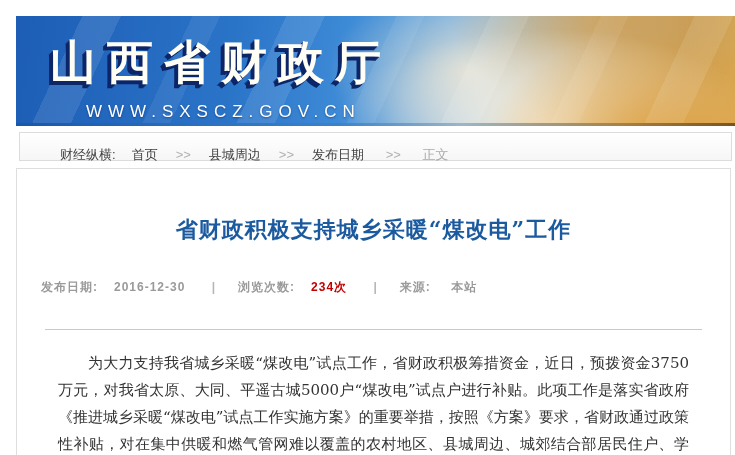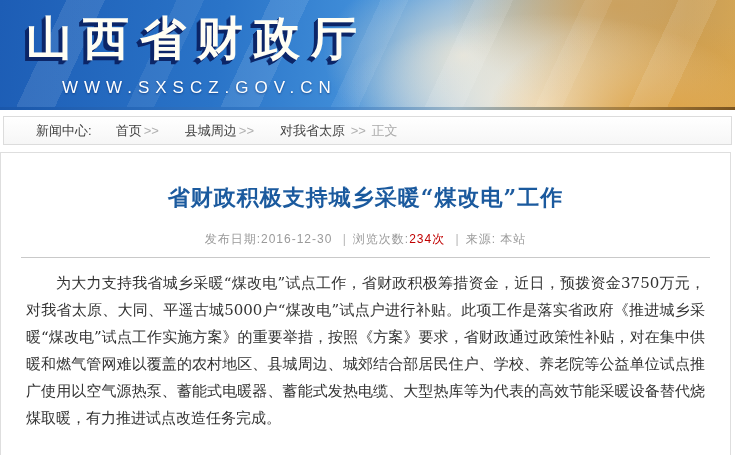--- a/index.html
+++ b/index.html
@@ -1,15 +1,15 @@
 <!DOCTYPE html>
 <html><head>
 <meta charset="utf-8">
 <style>
-  * { margin: 0; padding: 0; box-sizing: border-box; }
+  * { margin: 0; padding: 8px; box-sizing: border-box; }
   html, body { width: 735px; height: 455px; background: #fff; overflow: hidden;
     font-family: "Liberation Sans", sans-serif; }
 
   
   .banner {
     position: relative; height: 110px; overflow: hidden;
     background:
       radial-gradient(ellipse 250px 150px at 90% 110%, rgba(222,160,62,.95) 0%, rgba(222,160,62,0) 70%),
       radial-gradient(ellipse 300px 130px at 74% 95%, rgba(248,240,224,.95) 0%, rgba(248,240,224,0) 70%),
       radial-gradient(ellipse 260px 150px at 84% 5%, rgba(203,158,88,.85) 0%, rgba(203,158,88,0) 65%),
@@ -39,57 +39,57 @@
     text-shadow: 0 1px 2px rgba(10,40,100,.55); white-space: nowrap;
   }
 
   
   .crumb-bar {
     margin: 6px 3px 0 3px; height: 29px; line-height: 27px;
     border: 1px solid #dcdcdc; background: linear-gradient(#ffffff, #f6f6f6);
     padding-left: 32px; font-size: 13px; color: #3f3f3f; white-space: nowrap;
   }
   .crumb-sep { color: #b0b0b0; margin: 0 2px; }
-  .crumb-link { color: #3f3f3f; text-decoration: none; cursor: pointer; margin-left: 24px; }
+  .crumb-link { color: #3f3f3f; text-decoration: none; cursor: pointer; }
   .crumb-current { color: #aaaaaa; }
 
   
   .content-box {
     margin: 7px 4px 0 0; height: 346px;
     border: 1px solid #dedede; border-bottom: none; background: #fff;
   }
   .article-title {
     margin-top: 30px; text-align: center;
     font-family: "DejaVu Serif", "Liberation Serif", serif;
     font-size: 22px; font-weight: bold; color: #1b5a9e; letter-spacing: 1px;
   }
   .article-meta {
-    margin-top: 18px; text-align: center;
-    font-size: 12px; color: #9a9a9a; letter-spacing: 1px;
+    margin-top: 18px; 
+    font-size: 12px; color: #9a9a9a; letter-spacing: 1px; font-weight: bold;
   }
   .article-meta .views-count { color: #c00000; }
   .article-meta .meta-divider { margin: 0 6px; color: #b5b5b5; }
   .meta-rule { margin: 9px 20px 0 20px; border-bottom: 1px solid #c9c9c9; }
   .article-body {
     margin: 12px 25px 0 25px;
     font-family: "DejaVu Serif", "Liberation Serif", serif;
     font-size: 15px; line-height: 27px; color: #333333;
     text-indent: 2em; text-align: justify;
   }
 </style>
 </head>
 <body>
 
 <div class="banner">
   <div class="site-name">山西省财政厅</div>
   <div class="site-url">WWW.SXSCZ.GOV.CN</div>
 </div>
 
 <div class="crumb-bar">
-  <span>新闻中心:</span><span class="crumb-link">首页</span><span class="crumb-sep">&gt;&gt;</span><span class="crumb-link">县城周边</span><span class="crumb-sep">&gt;&gt;</span><span class="crumb-link">对我省太原</span>
+  <span>财经纵横:</span><span class="crumb-link">首页</span><span class="crumb-sep">&gt;&gt;</span><span class="crumb-link">县城周边</span><span class="crumb-sep">&gt;&gt;</span><span class="crumb-link">发布日期</span>
   <span class="crumb-sep">&gt;&gt;</span>
   <span class="crumb-current">正文</span>
 </div>
 
 <div class="content-box">
   <h1 class="article-title">省财政积极支持城乡采暖“煤改电”工作</h1>
 
   <div class="article-meta">
     <span>发布日期:</span><span>2016-12-30</span>
     <span class="meta-divider">|</span><span>浏览次数:</span><span class="views-count">234次</span>

